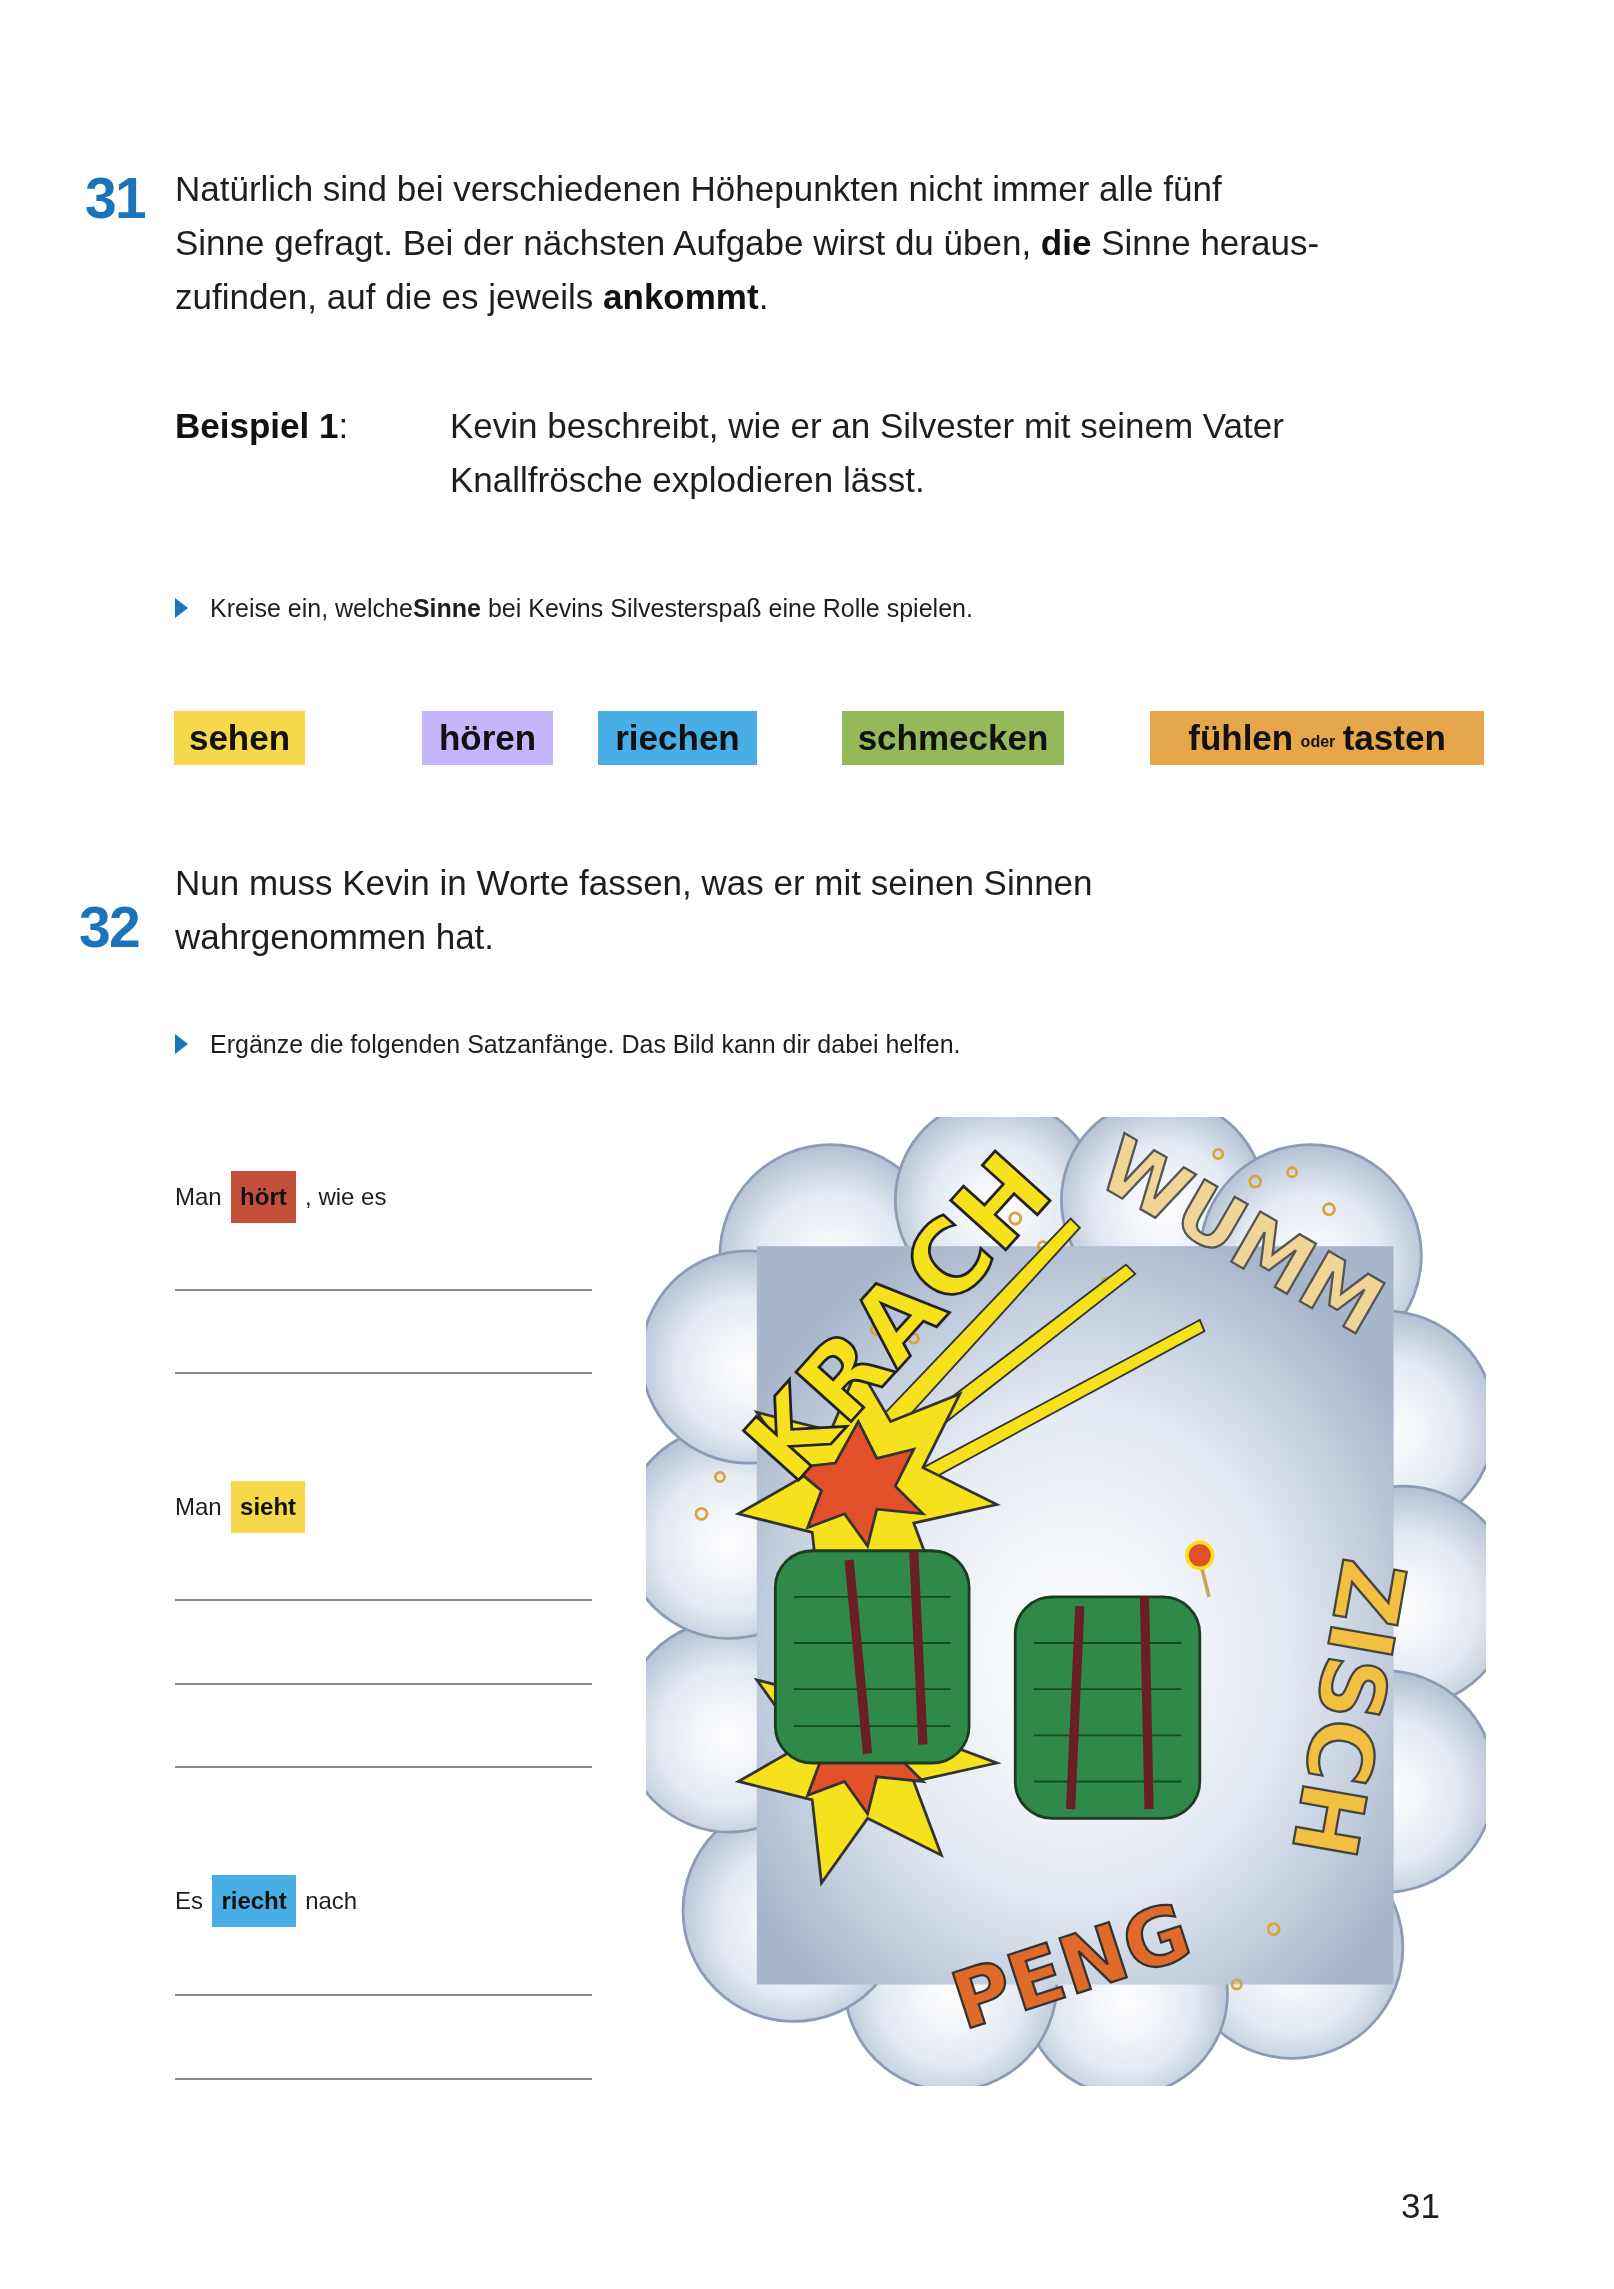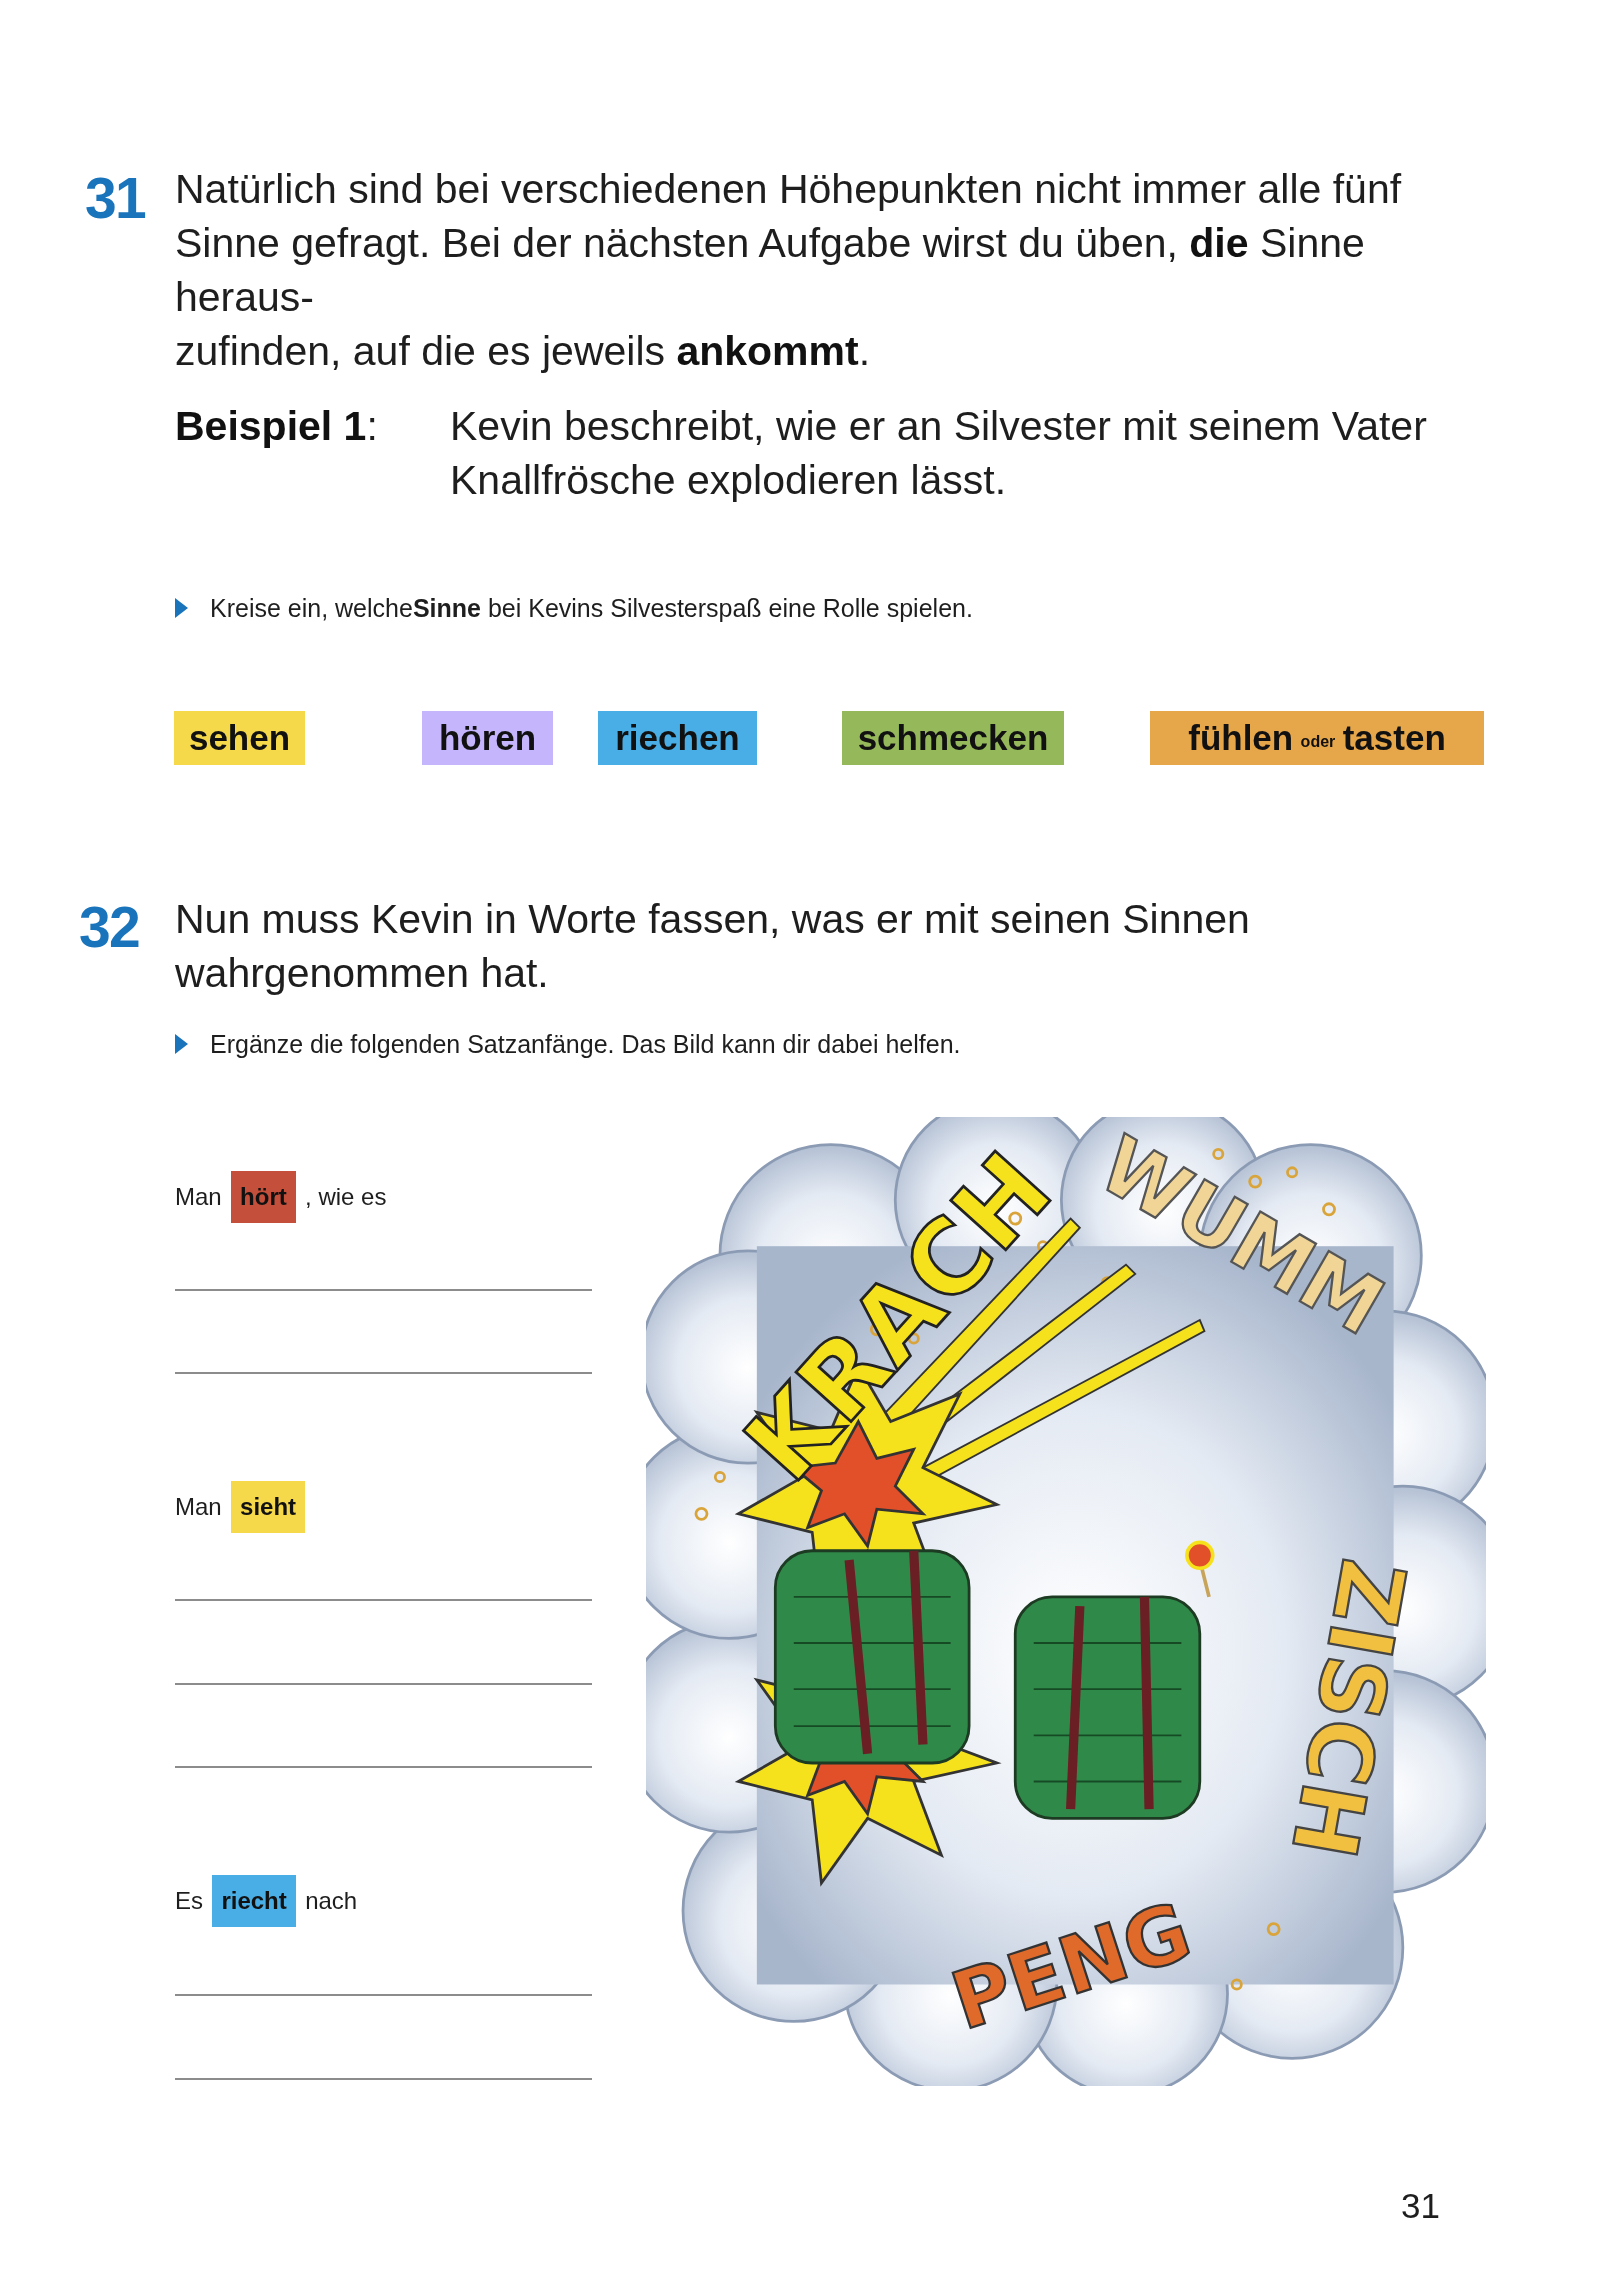--- a/index.html
+++ b/index.html
@@ -5,21 +5,21 @@
   html, body { margin: 0; padding: 0; background: #ffffff; }
   body {
     width: 1614px; height: 2290px; position: relative; overflow: hidden;
     font-family: "Liberation Sans", "DejaVu Sans", sans-serif;
     color: #1e1e1e;
   }
   .ex-num {
     position: absolute; font-weight: bold; font-size: 57px; color: #1a74bb;
     letter-spacing: -1.8px; line-height: 1;
   }
-  .para { position: absolute; font-size: 41px; line-height: 54px; }
+  .para { position: absolute; font-size: 35px; line-height: 54px; }
   .para b { font-weight: bold; color: #111; }
   .bullet-line { position: absolute; font-size: 25px; line-height: 46px; display: flex; align-items: center; }
   .tri {
     width: 0; height: 0; border-top: 10px solid transparent; border-bottom: 10px solid transparent;
     border-left: 13px solid #1a74bb; margin-right: 22px; display: inline-block;
   }
   .sense {
     position: absolute; top: 711px; height: 54px; font-size: 35px; font-weight: bold;
     color: #111; display: flex; align-items: center; justify-content: center; padding: 0 9.2px;
     box-sizing: border-box;
@@ -69,21 +69,21 @@
 <div class="sense" style="left:842px; width:222px; background:#95b95a;">
     <span>schmecken</span>
   </div>
 <div class="sense" style="left:1150px; width:334px; background:#e6a64a;">
   <span>fühlen</span>
   <span class="small">oder</span>
   <span>tasten</span>
 </div>
 
 <div class="ex-num" style="left:79px; top:899px;">32</div>
-<div class="para" style="left:175px; top:892px; width:1338px;">
+<div class="para" style="left:175px; top:856px; width:1338px;">
   <div>Nun muss Kevin in Worte fassen, was er mit seinen Sinnen</div>
   <div>wahrgenommen hat.</div>
 </div>
 <div class="bullet-line" style="left:175px; top:1021px;">
   <span class="tri"></span>
   <span>Ergänze die folgenden Satzanfänge. Das Bild kann dir dabei helfen.</span>
 </div>
 
 <div class="starter" style="left:175px; top:1170px;">
   <span>Man</span>

